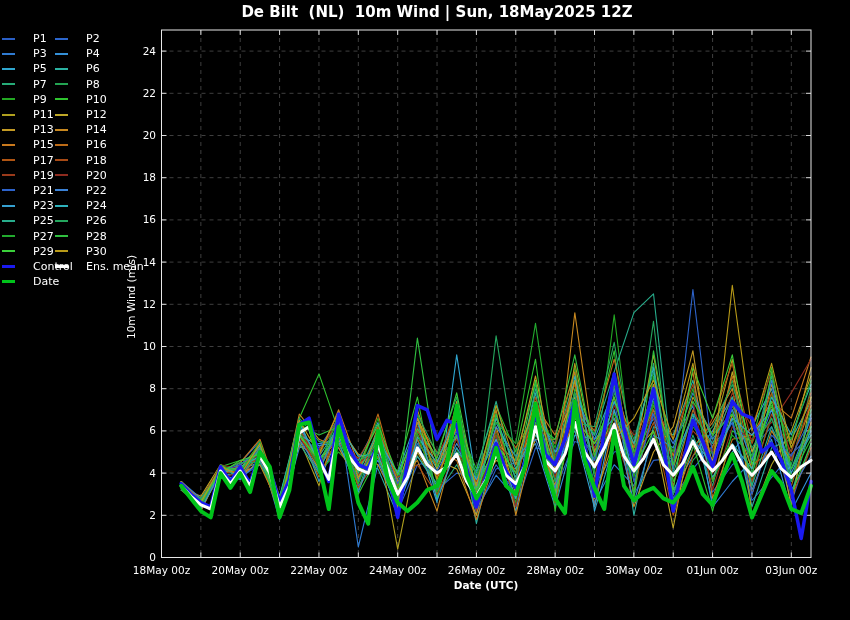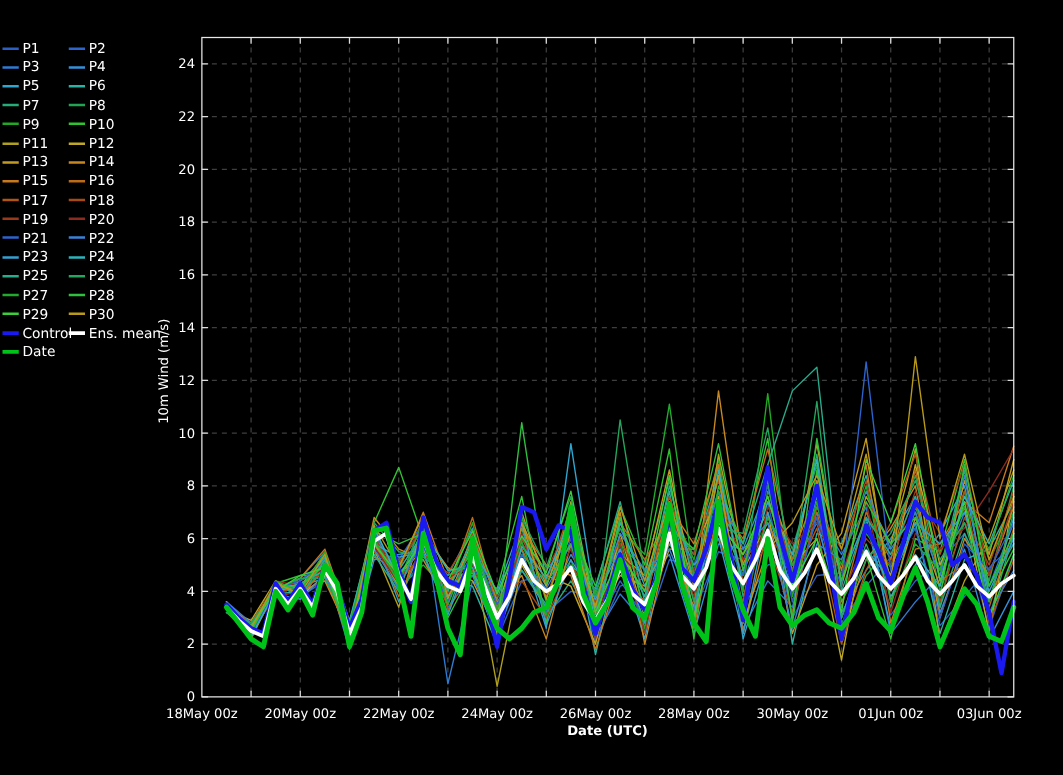--- a/index.html
+++ b/index.html
@@ -2,39 +2,40 @@
 <html><head>
 <meta charset="utf-8">
 <style>
   html,body{margin:0;padding:0;background:#000;}
   #root{position:relative;width:850px;height:620px;background:#000;overflow:hidden;
         font-family:"DejaVu Sans",sans-serif;}
   #chart-title{position:absolute;left:437px;top:3px;transform:translateX(-50%);
         color:#fff;font-size:15px;font-weight:bold;white-space:pre;}
   #legend{position:absolute;left:2px;top:31px;display:grid;
         grid-template-columns:53px 62px;grid-auto-rows:15.2px;}
-  .lg-item{display:flex;align-items:center;gap:3px;}
+  .lg-item{display:flex;align-items:center;gap:18px;}
   .lg-swatch{width:13px;height:2px;flex:0 0 13px;}
   .lg-label{color:#fff;font-size:11px;line-height:11px;white-space:pre;}
   #ylabel{position:absolute;left:131px;top:297px;transform:translate(-50%,-50%) rotate(-90deg);
         color:#fff;font-size:10.5px;white-space:nowrap;}
   #xlabel{position:absolute;left:486px;top:579px;transform:translateX(-50%);
         color:#fff;font-size:10.5px;font-weight:bold;}
   #footer-left{position:absolute;left:120px;top:590px;color:#f2f2f2;font-size:16px;}
   #footer-right{position:absolute;left:648px;top:590px;color:#f2f2f2;font-size:16px;}
   #plot-svg{position:absolute;left:0;top:0;}
   .grid{stroke:#3f3f3f;stroke-width:1;stroke-dasharray:4 4;}
   .tick{stroke:#dcdcdc;stroke-width:1;}
   .frame{fill:none;stroke:#e8e8e8;stroke-width:1;}
   .ticklabel{fill:#ffffff;font-family:"DejaVu Sans",sans-serif;font-size:10.5px;}
 </style>
 </head>
 <body>
 
 <div id="root">
+  <div id="chart-title">De Bilt  (NL)  10m Wind | Sun, 18May2025 12Z</div>
   <div id="legend">
       <div class="lg-item">
         <span class="lg-swatch" style="background: rgb(42, 95, 198);"></span>
         <span class="lg-label">P1</span>
       </div>
       <div class="lg-item">
         <span class="lg-swatch" style="background: rgb(44, 102, 204);"></span>
         <span class="lg-label">P2</span>
       </div>
       <div class="lg-item">

